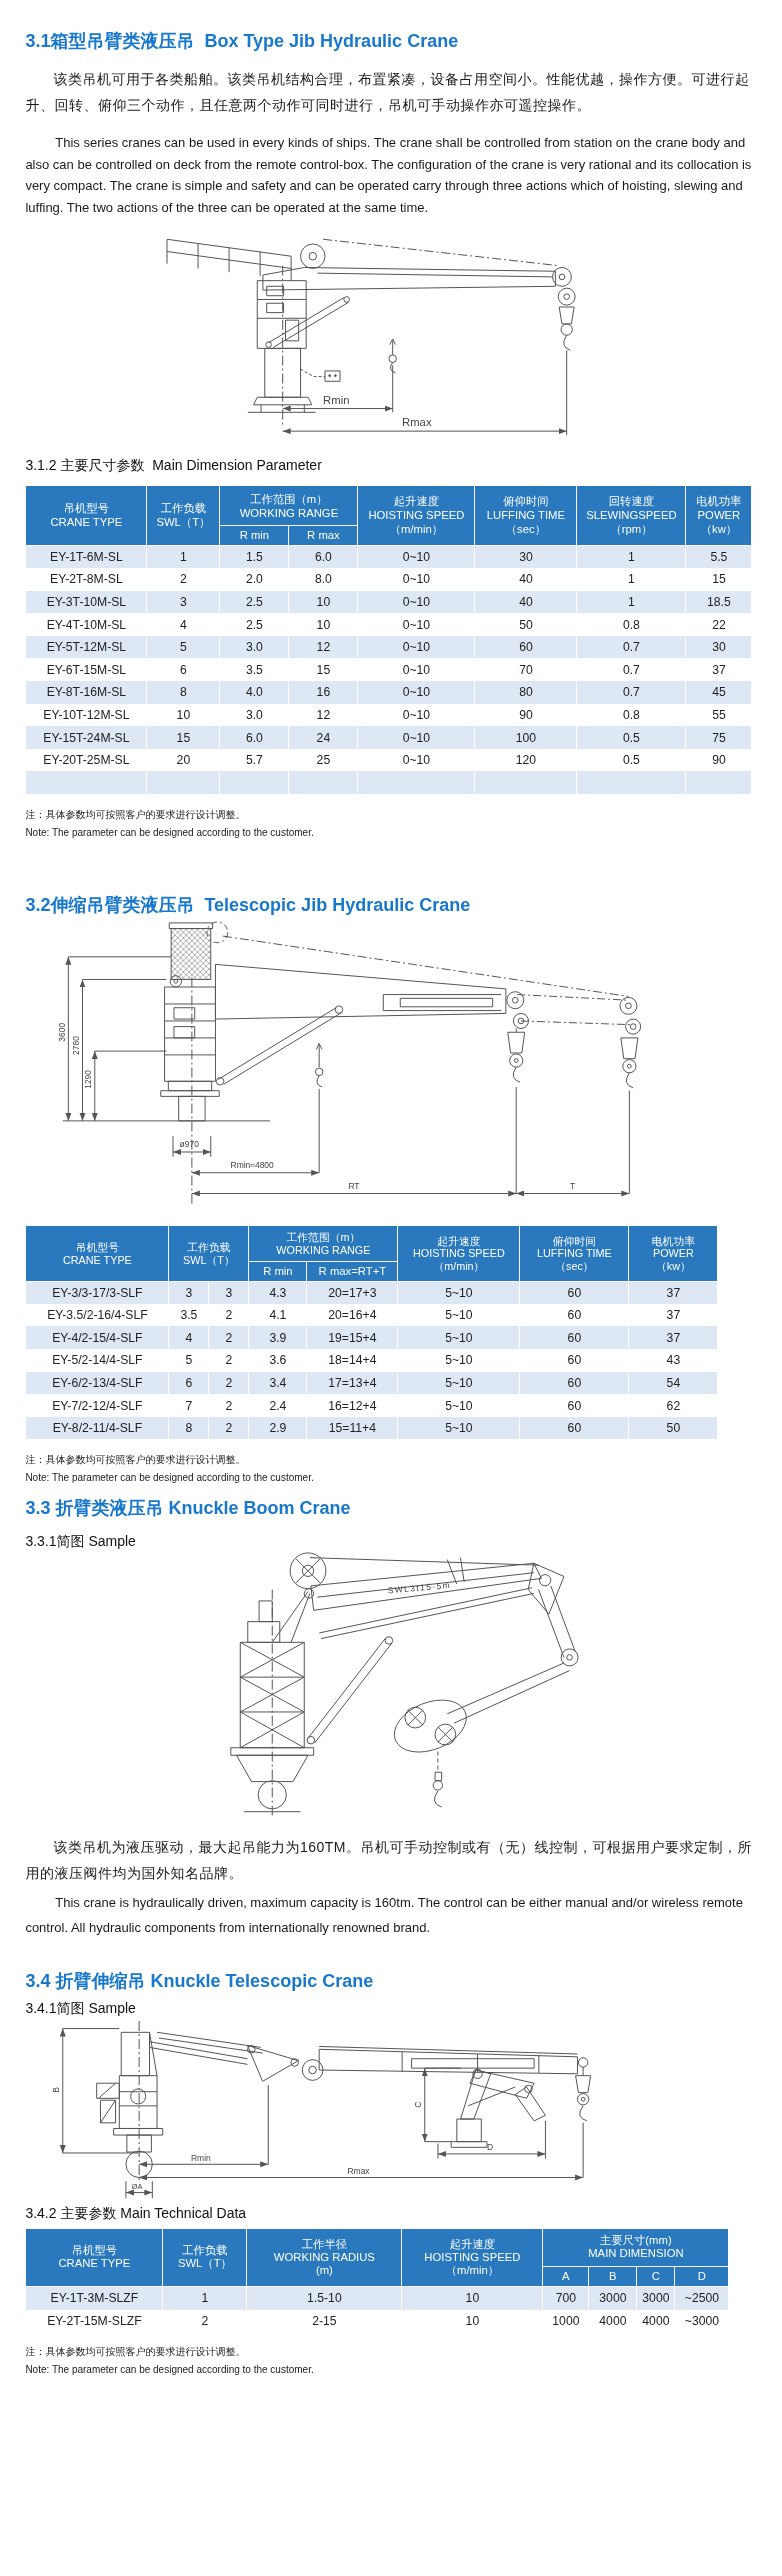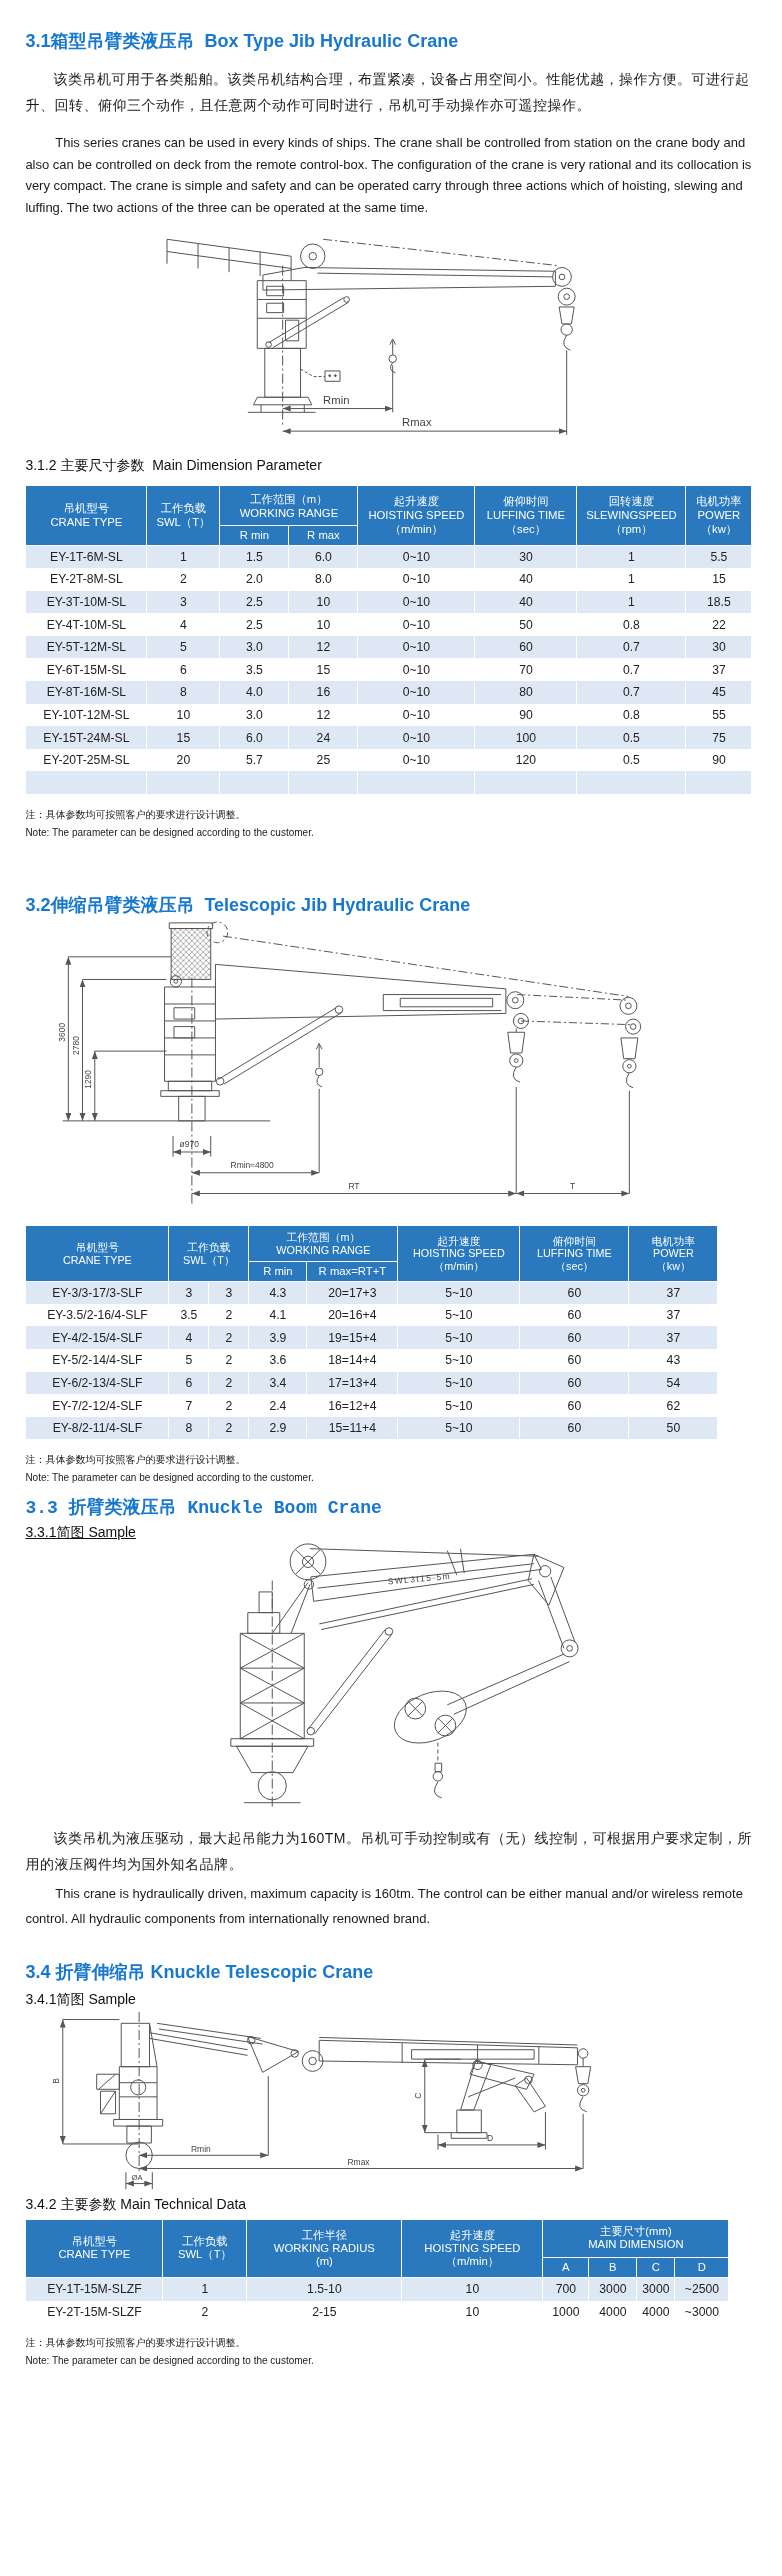--- a/index.html
+++ b/index.html
@@ -44,22 +44,22 @@
   #d1{margin-top:9.4px;height:221px;}
   #sh312{margin-top:7.5px;}
   #t1{margin-top:11.3px;}
   #n1a{margin-top:12.2px;}
   #h32{margin-top:53px;}
   #sh321{margin-top:12.2px;}
   #d2{margin-top:4.7px;height:297px;}
   #sh322{margin-top:1.9px;}
   #t2{margin-top:7.5px;}
   #n2a{margin-top:11.3px;}
-  #h33{margin-top:11.3px;font-family:Liberation Mono, monospace;}
-  #sh331{margin-top:5px;text-decoration:underline;}
+  #h33{margin-top:11.3px;}
+  #sh331{margin-top:14px;}
   #d3{margin-top:1.9px;height:271px;}
   #sh332{margin-top:0;}
   #p33cn{margin-top:11.3px;}
   #p33en{margin-top:3.8px;line-height:25.4px;}
   #h34{margin-top:30px;}
   #sh341{margin-top:8.5px;}
   #d4{margin-top:3.8px;height:181px;}
   #sh342{margin-top:2.8px;}
   #t3{margin-top:5.7px;}
   #n3a{margin-top:9.4px;}
@@ -725,21 +725,21 @@
         </tr>
         <tr class="subrow">
           <th>A</th>
           <th>B</th>
           <th>C</th>
           <th>D</th>
         </tr>
       </thead>
       <tbody>
           <tr>
-            <td>EY-1T-15M-SLZF</td>
+            <td>EY-1T-3M-SLZF</td>
             <td>1</td>
             <td>1.5-10</td>
             <td>10</td>
             <td>700</td>
             <td>3000</td>
             <td>3000</td>
             <td>~2500</td>
           </tr>
           <tr>
             <td>EY-2T-15M-SLZF</td>

